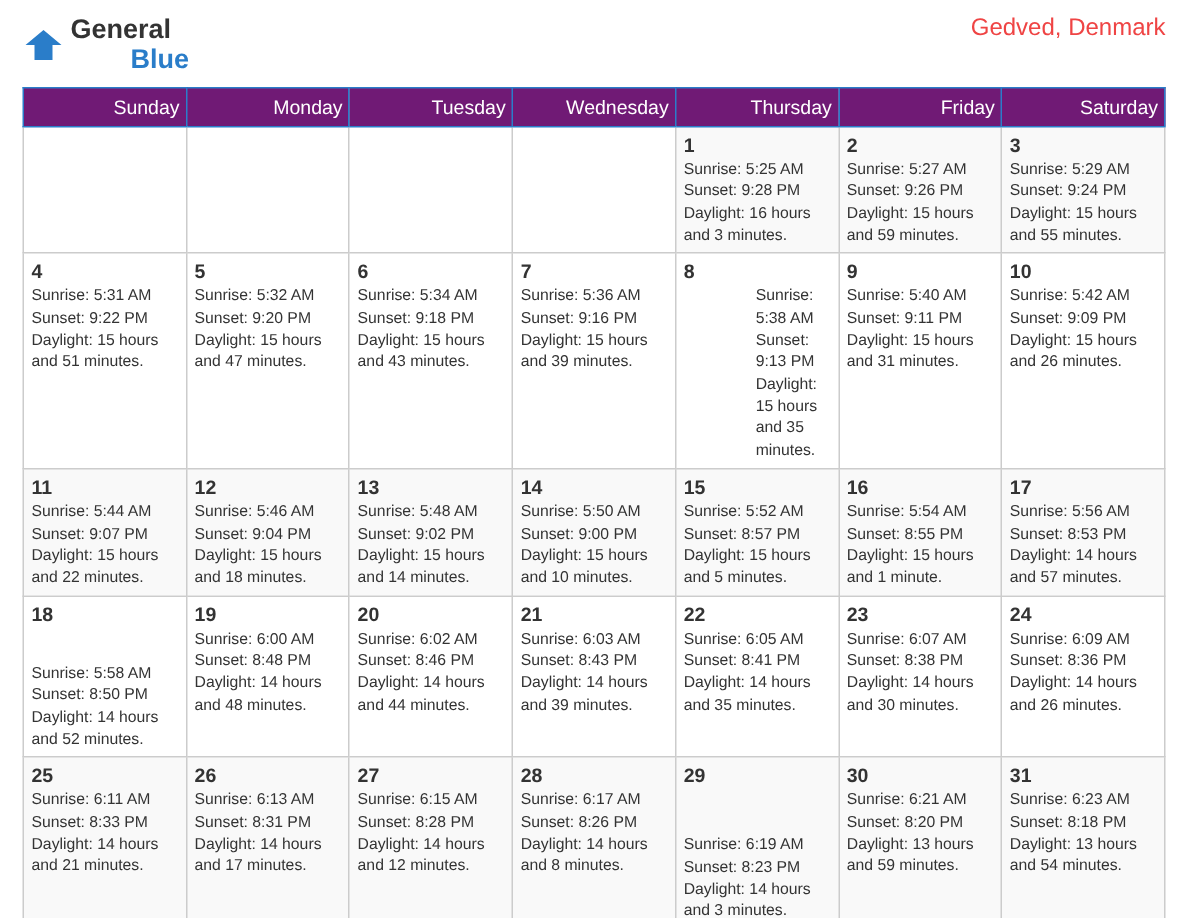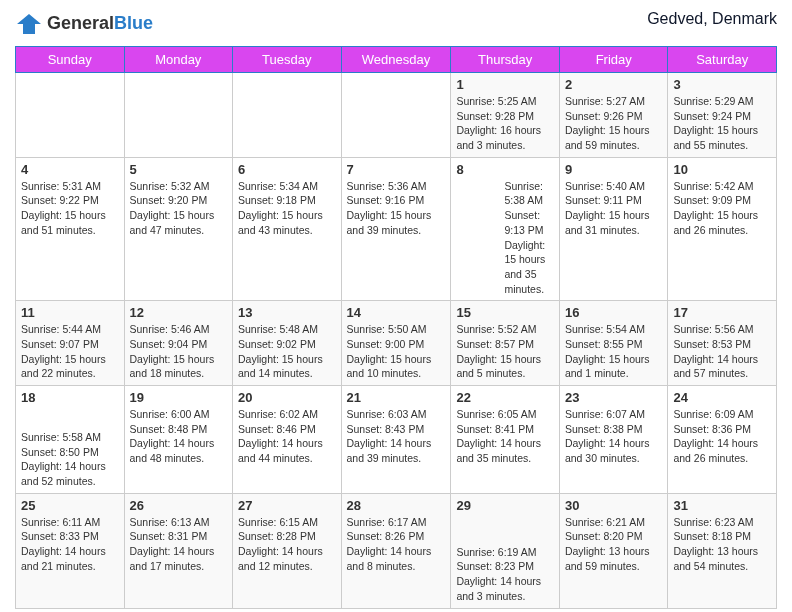--- a/index.html
+++ b/index.html
@@ -16,60 +16,61 @@
       align-items: flex-start;
       margin-bottom: 8px;
     }
     .logo {
       display: flex;
       align-items: center;
       gap: 4px;
     }
     .logo-text {
       display: flex;
-      flex-direction: row;
+      flex-direction: column;
       line-height: 1.1;
     }
     .logo-general {
       font-size: 18px;
       font-weight: bold;
       color: #333;
     }
     .logo-blue {
       font-size: 18px;
       font-weight: bold;
       color: #2a7dc9;
+      margin-left: 40px;
     }
     .logo-icon {
       width: 28px;
       height: 28px;
     }
     .title-block {
       text-align: right;
     }
     .month-year {
       font-size: 36px;
       font-weight: 300;
       color: #333;
       line-height: 1.1;
     }
     .location {
       font-size: 16px;
-      color: #0f172a;
+      color: #ef4444;
     }
     .calendar {
       width: 100%;
       border-collapse: collapse;
       font-size: 11px;
     }
     .calendar th {
-      background: #d946ef;
+      background: #701a75;
       color: #fff;
-      padding: 5px 20px;
-      text-align: center;
+      padding: 5px 4px;
+      text-align: right;
       font-size: 13px;
       font-weight: normal;
       border: 1px solid #2a7dc9;
     }
     .calendar td {
       border: 1px solid #ccc;
       vertical-align: top;
       padding: 4px 5px;
       width: 108px;
       min-height: 70px;

